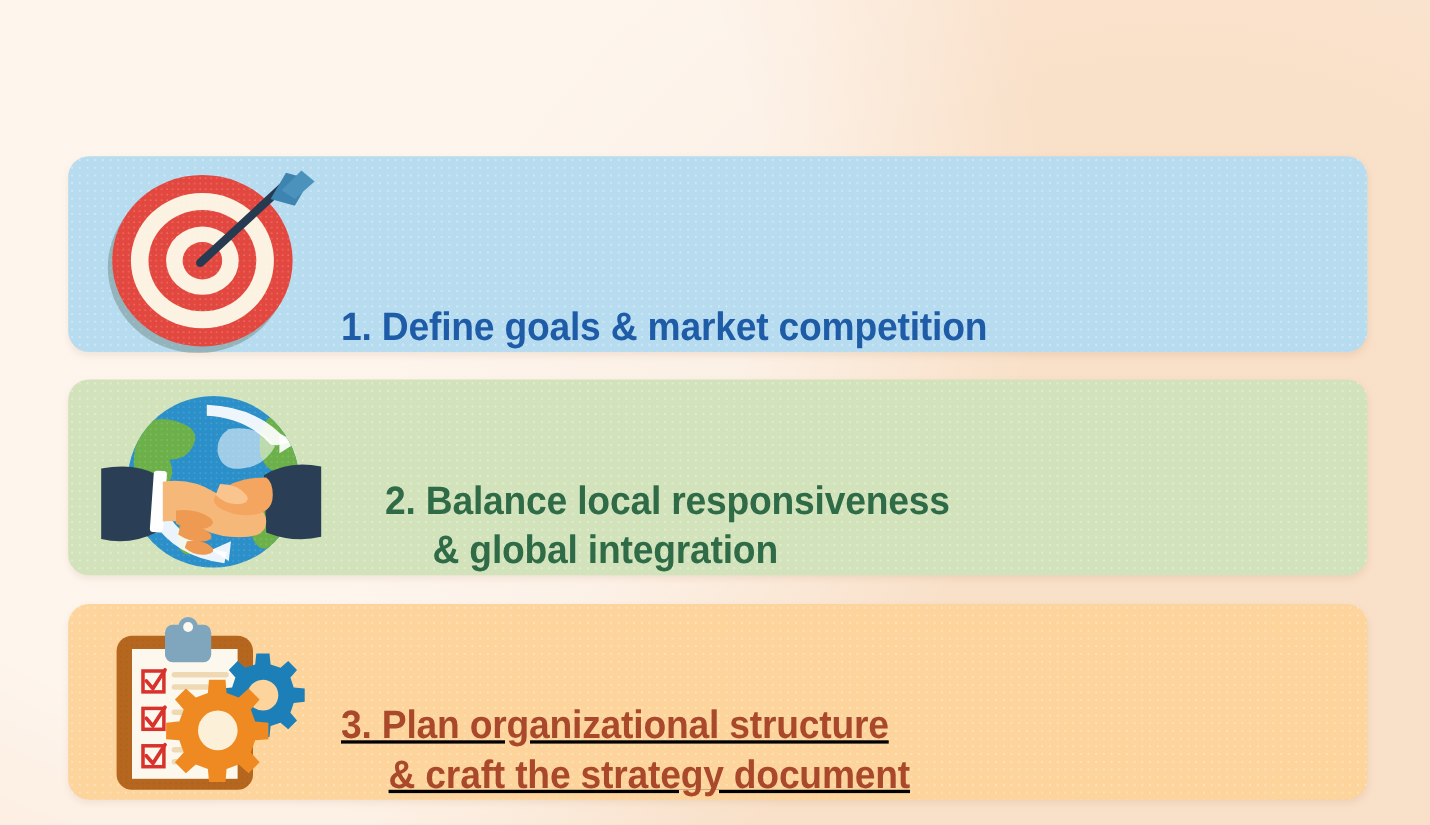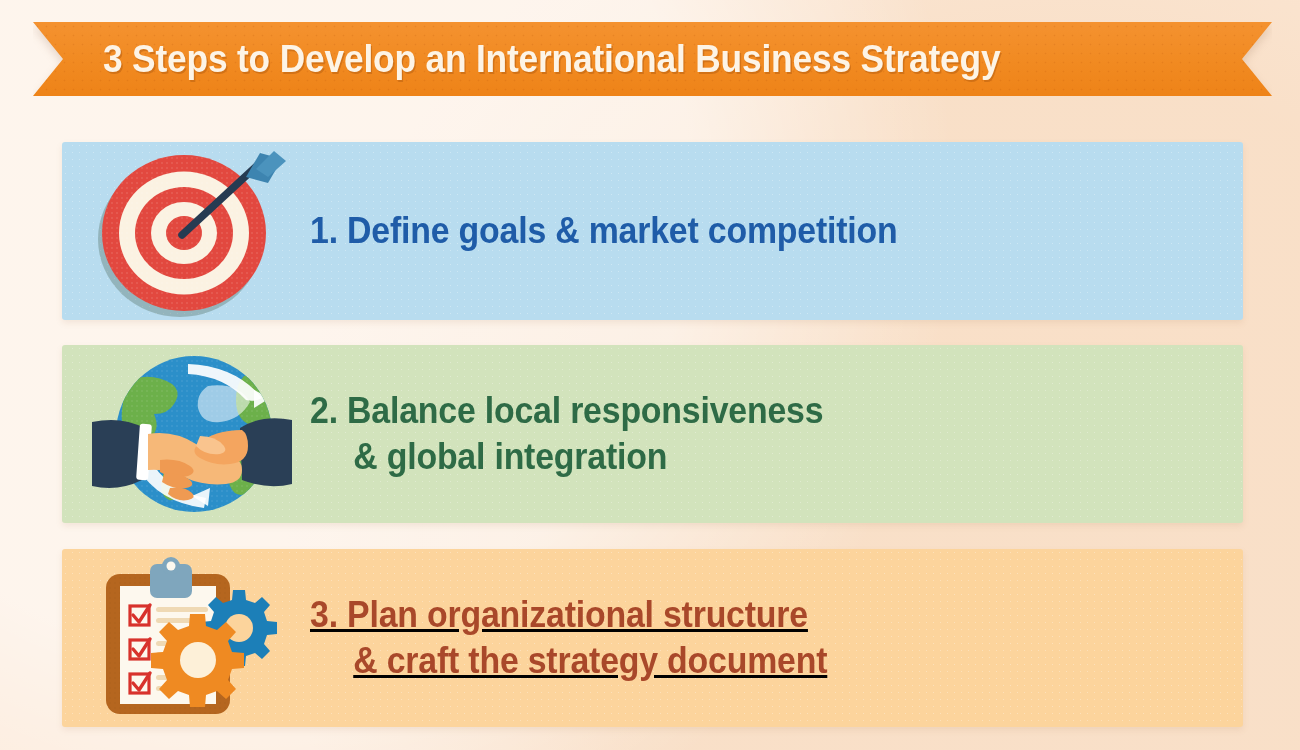--- a/index.html
+++ b/index.html
@@ -64,35 +64,35 @@
     transform-origin:left center;
     white-space:nowrap;
     text-shadow:1.5px 2px 0 rgba(186,96,16,.55);
   }
 
   
   .card {
     position:absolute;
     left:62px;
     width:1181px;
-    border-radius:3px;
+    border-radius:19px;
     display:flex;
-    align-items:center;
+    align-items:flex-end;
     box-shadow:0 3px 6px rgba(170,125,85,.13);
   }
   .card::after {          
     content:"";
     position:absolute; inset:0;
     border-radius:15px;
     background:radial-gradient(rgba(255,255,255,.30) 0.7px, rgba(0,0,0,0) 1px) 0 0/7px 7px;
     pointer-events:none;
   }
 
   #card-1 { top:142px; height:178px; background:#b8dcef; }
-  #card-2 { top:345px; height:178px; background:#d2e3bc; }
+  #card-2 { top:345px; height:178px; background:#d2e3bc;gap:40px; }
   #card-3 { top:549px; height:178px; background:#fcd49c;text-decoration:underline; }
 
   .card-icon {
     position:relative; z-index:2;
     width:200px; min-width:200px;
     height:170px;
     margin-left:32px;
     display:flex; align-items:center; justify-content:center;
   }
   .card-text {
@@ -115,24 +115,20 @@
 
   svg { display:block; overflow:visible; }
 </style>
 </head>
 <body>
 
 <div id="page-bg"></div>
 
 <div class="stage">
 
-  <div id="banner">
-    <div id="banner-shape"></div>
-    <div id="banner-title">3 Steps to Develop an International Business Strategy</div>
-  </div>
 
   <div class="card" id="card-1">
 
     <div class="card-icon">
       <svg width="196" height="168" viewBox="0 0 196 168">
         <defs>
           <pattern id="dots1" width="5" height="5" patternUnits="userSpaceOnUse">
             <circle cx="1" cy="1" r="0.75" fill="rgba(255,255,255,.22)"></circle>
           </pattern>
         </defs>

